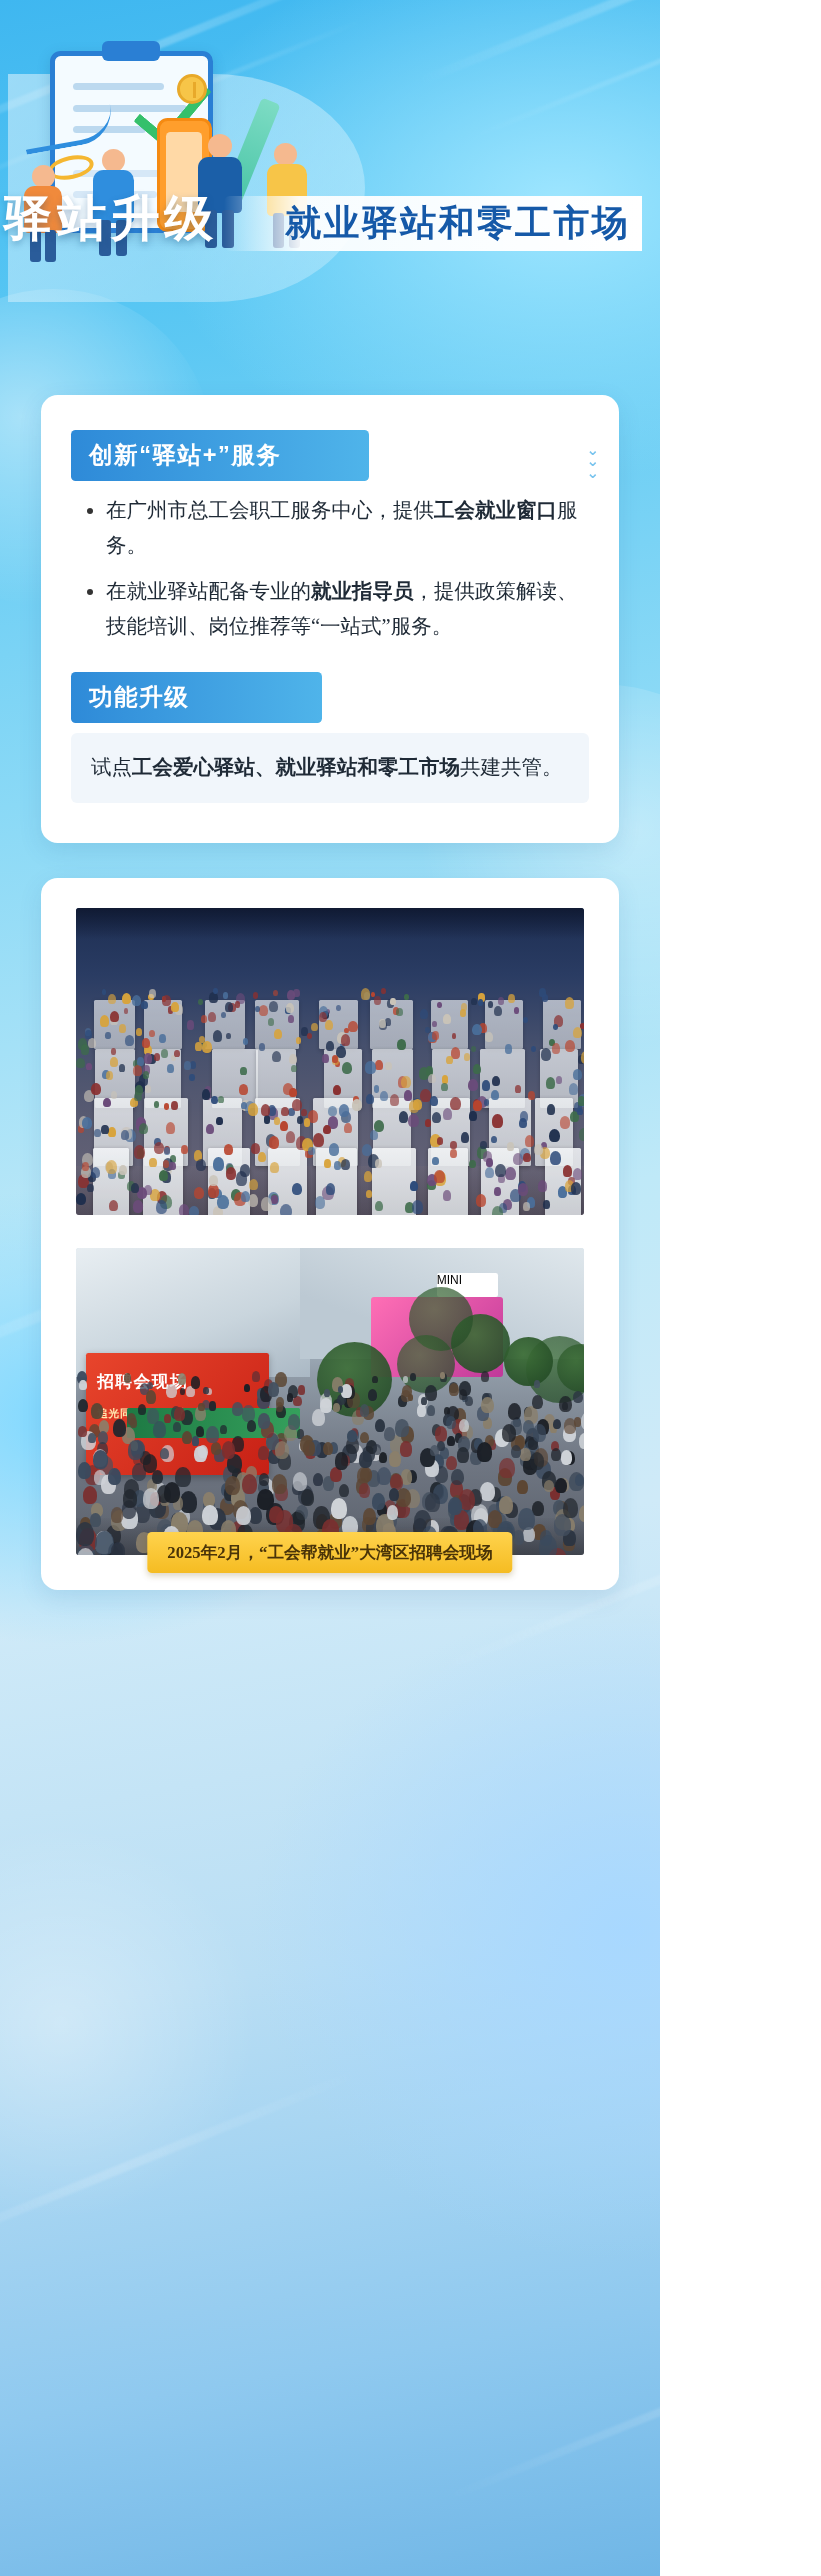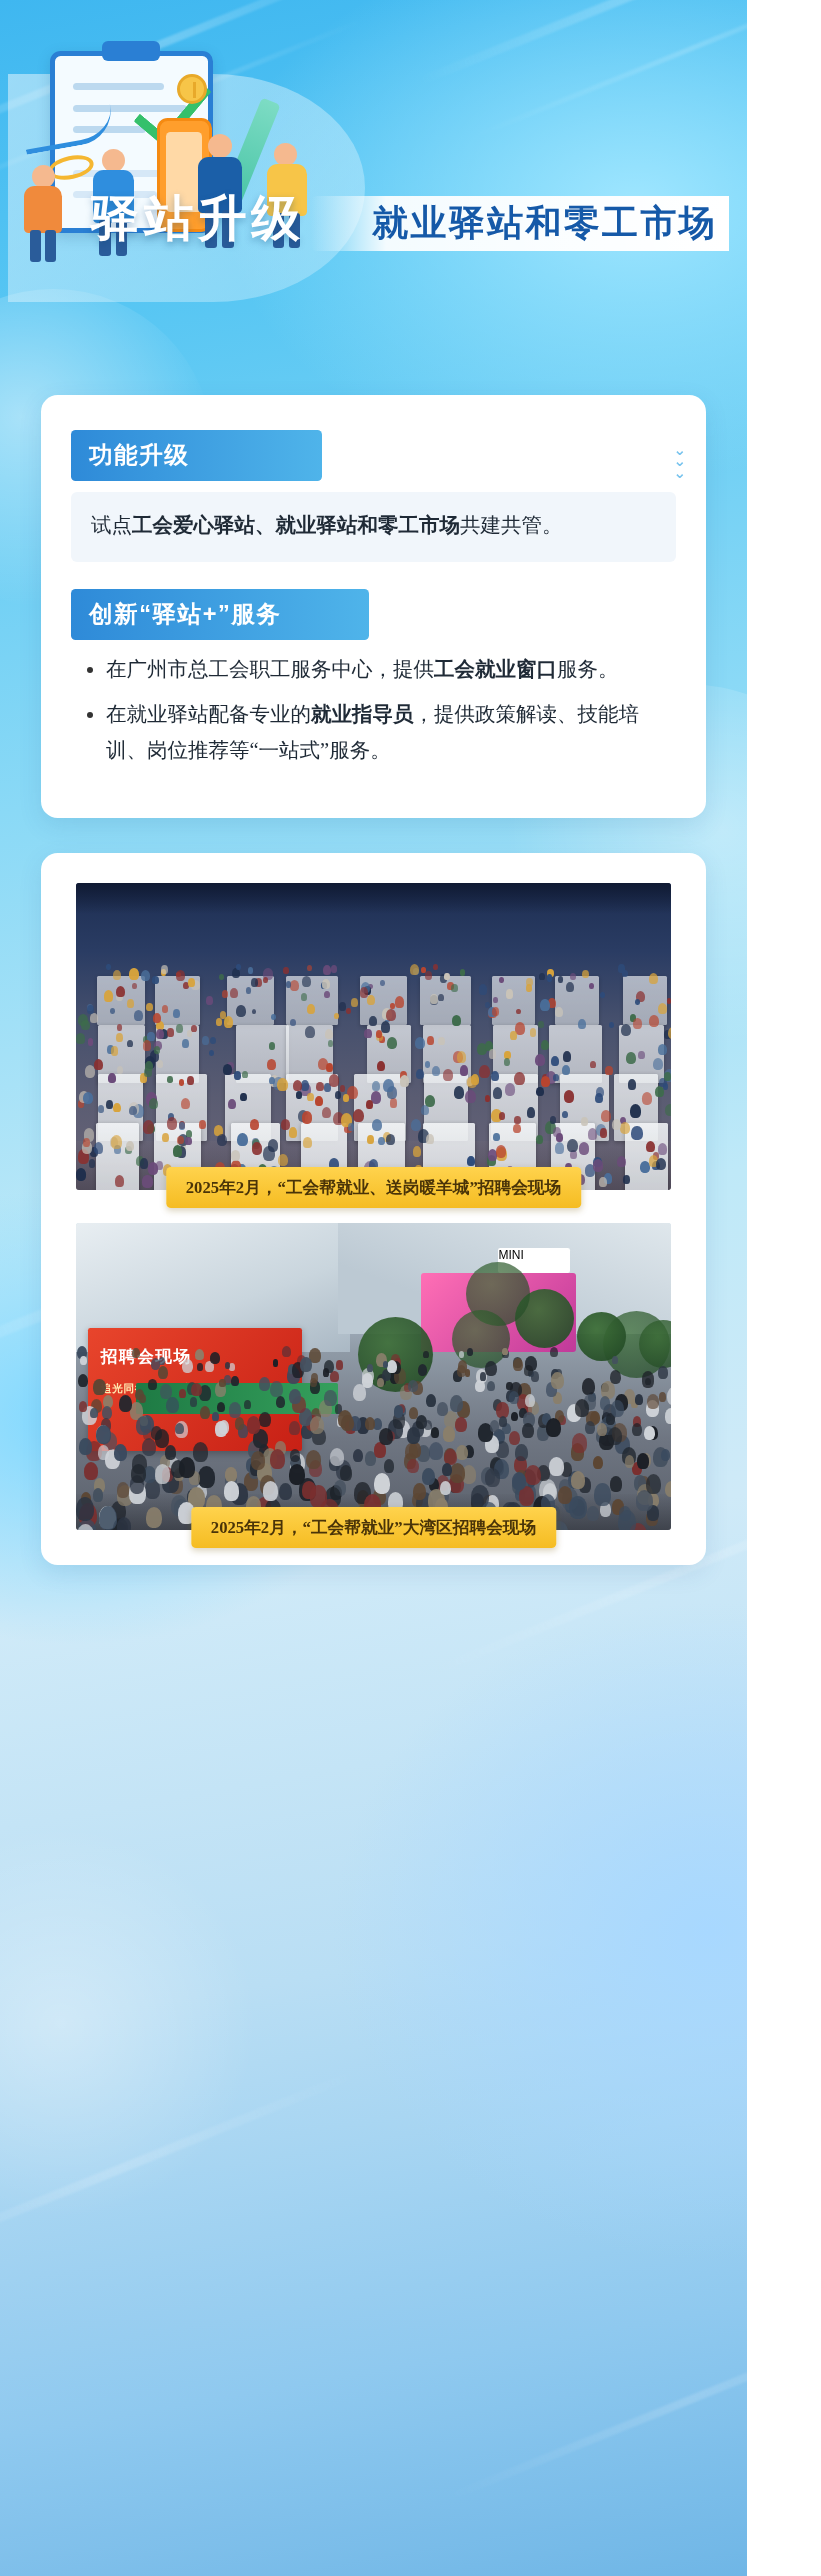--- a/index.html
+++ b/index.html
@@ -3,21 +3,21 @@
 <meta charset="utf-8">
 <style>
   * { box-sizing: border-box; margin: 0; padding: 0; }
   html, body {
     width: 821px;
     background: #ffffff;
     font-family: "Liberation Sans", "DejaVu Sans", sans-serif;
   }
   .page {
     position: relative;
-    width: 747px;
+    width: 660px;
     height: 2576px;
     overflow: hidden;
     background:
       radial-gradient(ellipse 684px 456px at 85% 8%, #9fe6ff 0%, rgba(159,230,255,0) 60%),
       radial-gradient(ellipse 532px 380px at 10% 55%, #7fd8ff 0%, rgba(127,216,255,0) 60%),
       radial-gradient(ellipse 608px 532px at 95% 75%, #a8d8ff 0%, rgba(168,216,255,0) 62%),
       linear-gradient(170deg, #3fb7f0 0%, #57c6f3 12%, #8ad9f6 30%, #bfe9f8 48%, #cfeaf8 60%, #b9def4 75%, #8fc9ef 90%, #6fb6e6 100%);
   }
   
   .streak {
@@ -504,32 +504,32 @@
   </div>
 
   <div class="card">
     <div class="chev">
       <div>⌄</div>
         <div>⌄</div>
         <div>⌄</div>
     </div>
 
     <div class="sec">
-      <div class="sec-head">功能升级</div>
-      <div class="body-box">
-        <p class="para">试点<b>工会爱心驿站、就业驿站和零工市场</b>共建共管。</p>
-      </div>
-    </div>
-
-    <div class="sec">
       <div class="sec-head wide">创新“驿站+”服务</div>
       <ul>
         <li>在广州市总工会职工服务中心，提供<b>工会就业窗口</b>服务。</li>
         <li>在就业驿站配备专业的<b>就业指导员</b>，提供政策解读、技能培训、岗位推荐等“一站式”服务。</li>
       </ul>
+    </div>
+
+    <div class="sec">
+      <div class="sec-head">功能升级</div>
+      <div class="body-box">
+        <p class="para">试点<b>工会爱心驿站、就业驿站和零工市场</b>共建共管。</p>
+      </div>
     </div>
 
   </div>
 
   <div class="photo-card">
 
     <div class="photo-wrap first">
       <div class="photo ph1">
         <div class="beam"></div>
         <div class="floor"></div>
@@ -995,21 +995,20 @@
             <div class="crowd-dot" style="left:44.83796296296296%;top:68.49845679012346%;width:6.6px;height:8.3px;background:#d8a33b;opacity:0.9637620027434842"></div>
             <div class="crowd-dot" style="left:58.72899519890261%;top:68.85185185185185%;width:10px;height:12.6px;background:#3d6b4a;opacity:0.916033950617284"></div>
             <div class="crowd-dot" style="left:79.07578875171468%;top:29.631172839506174%;width:5.7px;height:7.1px;background:#2d4b7a;opacity:0.978079561042524"></div>
             <div class="crowd-dot" style="left:50.63143004115226%;top:57.72530864197531%;width:8px;height:10px;background:#8a3030;opacity:0.988170438957476"></div>
             <div class="crowd-dot" style="left:14.445301783264746%;top:81.35648148148148%;width:7.2px;height:9px;background:#d8a33b;opacity:0.8586522633744855"></div>
             <div class="crowd-dot" style="left:52.30752743484225%;top:50.08024691358025%;width:9.8px;height:12.2px;background:#3d6b4a;opacity:0.8870558984910837"></div>
             <div class="crowd-dot" style="left:97.86008230452676%;top:38.785493827160494%;width:9px;height:11.3px;background:#d8a33b;opacity:0.733875171467764"></div>
             <div class="crowd-dot" style="left:14.37457133058985%;top:39.69444444444444%;width:6px;height:7.5px;background:#b8452f;opacity:0.667011316872428"></div>
           </div>
       </div>
-      <div class="caption">2025年2月，“工会帮就业、送岗暖羊城”招聘会现场</div>
     </div>
 
     <div class="photo-wrap">
       <div class="photo ph2">
         <div class="bldg"></div>
         <div class="bldg2"></div>
         <div class="pink"></div>
         <div class="mini">MINI</div>
         <div class="redban">
           <div class="redban-t1">招聘会现场</div>

